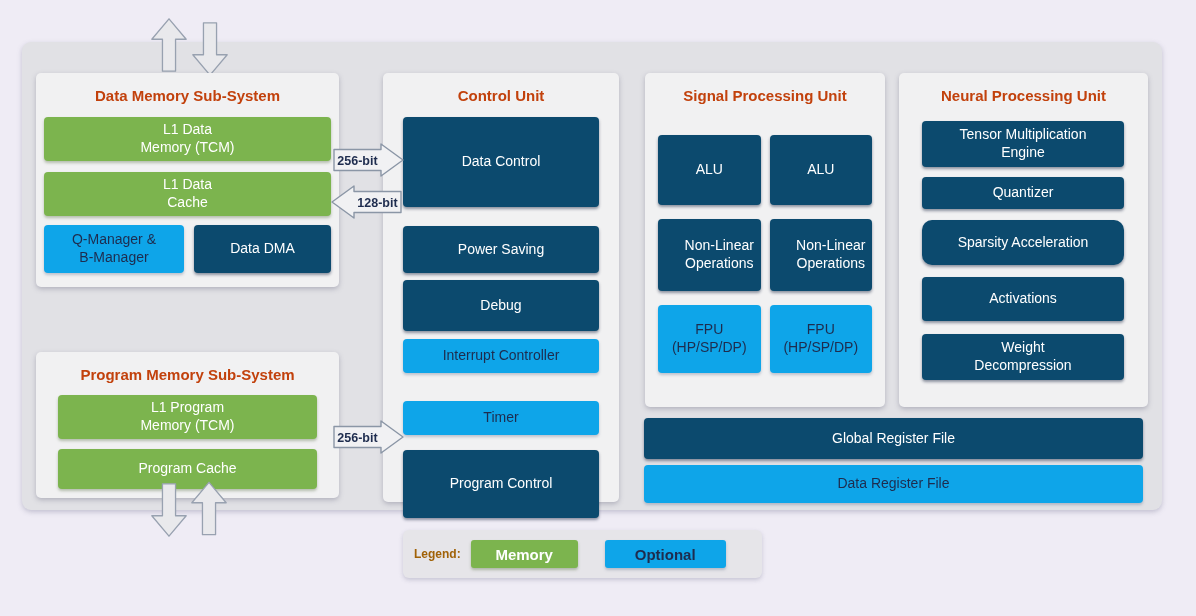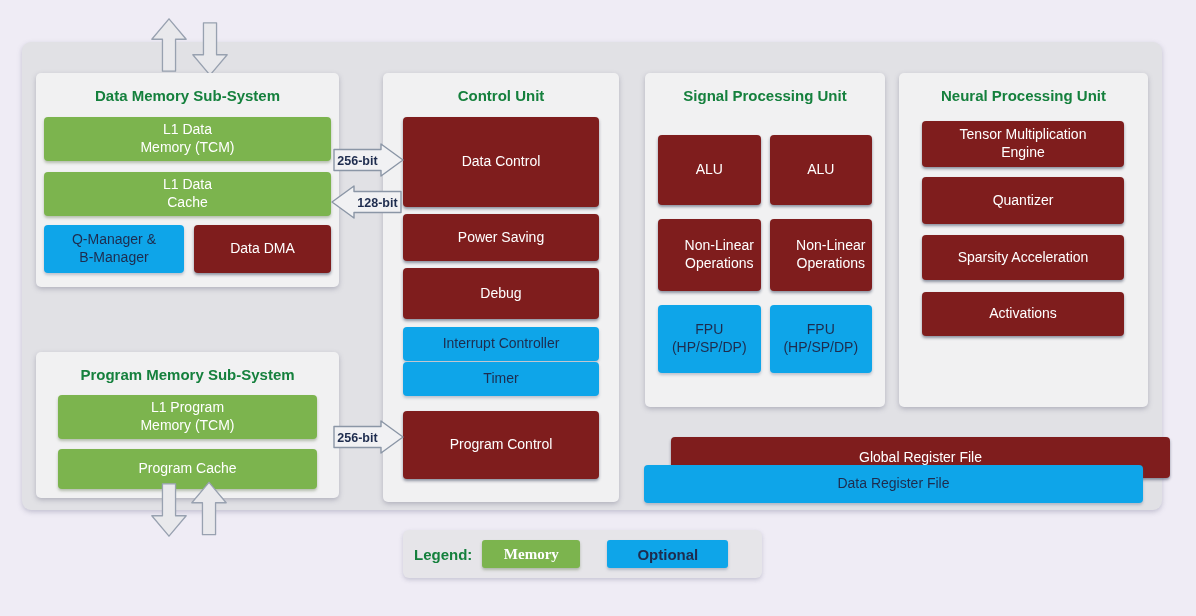--- a/index.html
+++ b/index.html
@@ -1,27 +1,27 @@
 <!DOCTYPE html>
 <html><head>
 <meta charset="utf-8">
 <style>
   html,body { margin:0; padding:0; background:#efecf5; font-family:"Liberation Sans",sans-serif; }
   .stage { position:relative; width:1196px; height:616px; background:#efecf5; overflow:hidden; }
   .chip { position:absolute; left:22px; top:42px; width:1140px; height:468px;
           background:#e1e1e5; border-radius:9px; box-shadow:0 2px 5px rgba(110,110,140,.35); }
   .panel { position:absolute; background:#f1f1f2; border-radius:5px;
            box-shadow:0 2px 5px rgba(90,90,115,.35); box-sizing:border-box; }
-  .panel-title { text-align:center; font-weight:bold; font-size:15px; color:#15803d;
+  .panel-title { text-align:center; font-weight:bold; font-size:15px; color:#c2410c;
                  padding-top:13px; line-height:19px; }
   .block { display:flex; align-items:center; justify-content:center; text-align:center;
            font-weight:normal; font-size:14px; line-height:1.28; border-radius:4px;
            white-space:pre-line; box-sizing:border-box; }
   .memory   { background:#7cb44e; color:#ffffff; box-shadow:0 2px 3px rgba(70,95,45,.35); }
-  .core     { background:#7f1d1d; color:#ffffff; box-shadow:0 2px 3px rgba(20,30,60,.45); }
+  .core     { background:#0c4a6e; color:#ffffff; box-shadow:0 2px 3px rgba(20,30,60,.45); }
   .optional { background:#0ea5e9; color:#1e2c4e; box-shadow:0 2px 3px rgba(90,105,135,.35); }
 
   
   .panel-dm { left:36px; top:73px; width:303px; height:214px; }
   .dm-body { padding:12px 8px 0; }
   .dm-tcm { height:44px; margin-bottom:11px; }
   .dm-cache { height:44px; margin-bottom:9px; }
   .dm-row { display:flex; gap:10px; }
   .dm-qmgr { flex:0 0 140px; height:48px; }
   .dm-dma  { flex:1; height:48px; }
@@ -29,55 +29,55 @@
   
   .panel-pm { left:36px; top:352px; width:303px; height:146px; }
   .pm-body { padding:11px 22px 0; }
   .pm-tcm { height:44px; margin-bottom:10px; }
   .pm-cache { height:40px; }
 
   
   .panel-cu { left:383px; top:73px; width:236px; height:429px; }
   .cu-body { padding:12px 20px 0; }
   .cu-0 { height:90px; }
-  .cu-1 { height:47px; margin-top:7px; }
+  .cu-1 { height:47px; margin-top:19px; }
   .cu-2 { height:51px; margin-top:7px; }
   .cu-3 { height:34px; margin-top:8px; }
-  .cu-4 { height:34px; margin-top:1px;text-align:center; }
+  .cu-4 { height:34px; margin-top:28px;text-align:center; }
   .cu-5 { height:68px; margin-top:15px; }
 
   
   .panel-spu { left:645px; top:73px; width:240px; height:334px; }
   .spu-grid { display:grid; grid-template-columns:1fr 1fr; column-gap:9px; row-gap:14px;
               margin:30px 13px 0; }
   .spu-alu { height:70px; }
   .spu-nlo { height:72px;padding-left:20px; }
   .spu-fpu { height:68px; }
 
   
   .panel-npu { left:899px; top:73px; width:249px; height:334px; }
   .npu-body { padding:16px 24px 0 23px; }
   .npu-0 { height:46px; }
-  .npu-1 { height:47px; margin-top:10px; }
-  .npu-2 { height:45px; margin-top:11px; }
+  .npu-1 { height:32px; margin-top:10px; }
+  .npu-2 { height:45px; margin-top:11px;border-radius:10px; }
   .npu-3 { height:44px; margin-top:12px; }
   .npu-4 { height:46px; margin-top:13px; }
 
   
-  .grf { position:absolute; left:644px; top:437px; width:499px; height:41px;margin-left:27px; }
+  .grf { position:absolute; left:644px; top:418px; width:499px; height:41px; }
   .drf { position:absolute; left:644px; top:465px; width:499px; height:38px; }
 
   
   .legend { position:absolute; left:403px; top:530px; width:359px; height:48px;
             background:#e6e5e9; border-radius:6px; box-shadow:0 2px 4px rgba(110,110,140,.3);
             display:flex; align-items:center; box-sizing:border-box; padding-left:11px; }
-  .legend-label { font-weight:bold; font-size:15px; color:#15803d; }
+  .legend-label { font-weight:bold; font-size:12px; color:#a16207; }
   .legend-chip { display:flex; align-items:center; justify-content:center;
                  height:28px; border-radius:3px; font-weight:bold; font-size:15px; }
-  .legend-mem { width:98px; margin-left:10px;font-family:Liberation Serif, serif; }
+  .legend-mem { width:107px; margin-left:10px; }
   .legend-opt { width:121px; margin-left:27px; }
 
   
   .arr { position:absolute; overflow:visible; }
   .arr-shape { fill:#e9e9ec; stroke:#98a1b0; stroke-width:1.6; stroke-linejoin:round; }
   .bus-shape { fill:#f1f1f3; stroke:#8b96a6; stroke-width:1.4; stroke-linejoin:round; }
   .bus-text  { font-family:"Liberation Sans",sans-serif; font-size:12.5px; font-weight:bold; fill:#1e2c4e; }
 </style>
 </head>
 <body>
@@ -146,20 +146,22 @@
   </div>
 
   <div class="panel panel-npu">
     <div class="panel-title">Neural Processing Unit</div>
     <div class="npu-body">
       <div class="block core npu-0">Tensor Multiplication
 Engine</div>
       <div class="block core npu-1">Quantizer</div>
       <div class="block core npu-2">Sparsity Acceleration</div>
       <div class="block core npu-3">Activations</div>
+      <div class="block core npu-4">Weight
+Decompression</div>
     </div>
   </div>
 
   <div class="block core grf">Global Register File</div>
   <div class="block optional drf">Data Register File</div>
 
   <svg class="arr" style="left:333px;top:141px" width="72" height="38" viewBox="0 0 72 38">
     <path class="bus-shape" d="M1,8.5 L48,8.5 L48,3 L70,19 L48,35 L48,29.5 L1,29.5 Z"></path>
     <text class="bus-text" x="24.5" y="23.5" text-anchor="middle">256-bit</text>
   </svg>

